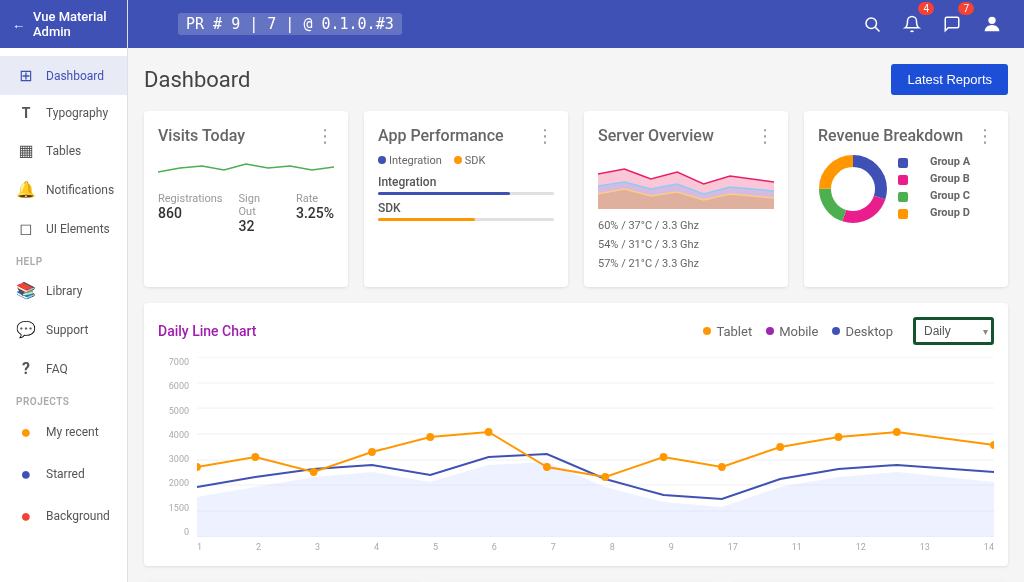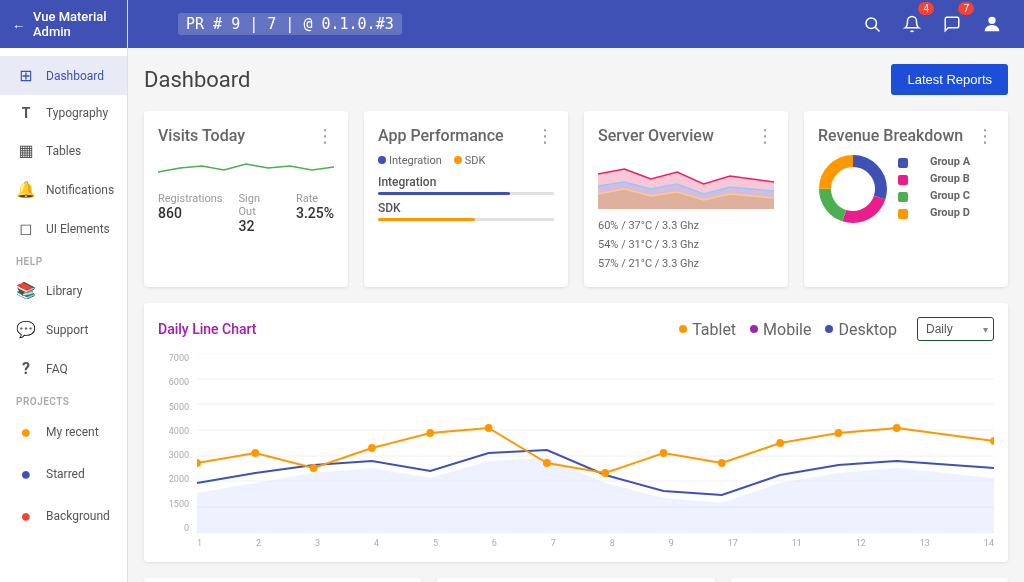--- a/index.html
+++ b/index.html
@@ -58,24 +58,24 @@
     
     .donut-container { display: flex; align-items: center; gap: 10px; }
     .legend-list { font-size: 11px; color: #666; }
     .legend-item { display: flex; align-items: flex-end; gap: 22px; margin-bottom: 4px; font-weight: bold; }
     .legend-color { width: 10px; height: 10px; border-radius: 2px; }
 
     
     .chart-card { background: #fff; border-radius: 4px; padding: 14px; box-shadow: 0 1px 3px rgba(0,0,0,0.1); margin-bottom: 16px; }
     .chart-header { display: flex; align-items: center; justify-content: space-between; margin-bottom: 12px; }
     .chart-title { font-size: 14px; color: #a21caf; font-weight: 500; }
-    .chart-legend { display: flex; gap: 14px; font-size: 16px; color: #666; align-items: center; }
+    .chart-legend { display: flex; gap: 14px; font-size: 13px; color: #666; align-items: center; }
     .chart-legend-item { display: flex; align-items: center; gap: 5px; }
     .chart-legend-dot { width: 8px; height: 8px; border-radius: 50%; }
-    .daily-select { border: 1px solid #14532d; padding: 4px 24px 4px 8px; border-radius: 3px; font-size: 12px; color: #555; appearance: none; -webkit-appearance: none; cursor: pointer; background: #fff; }
+    .daily-select { border: 3px solid #14532d; padding: 4px 24px 4px 8px; border-radius: 3px; font-size: 12px; color: #555; appearance: none; -webkit-appearance: none; cursor: pointer; background: #fff; }
     .select-wrapper { position: relative; }
     .select-wrapper::after { content: '▾'; position: absolute; right: 6px; top: 50%; transform: translateY(-50%); font-size: 10px; color: #888; pointer-events: none; }
 
     
     .bottom-cards-row { display: grid; grid-template-columns: 1fr 1fr 1fr; gap: 16px; }
     .bottom-card { background: #fff; border-radius: 4px; padding: 14px; box-shadow: 0 1px 3px rgba(0,0,0,0.1); }
 
     
     .donut-svg { overflow: visible; }
 

